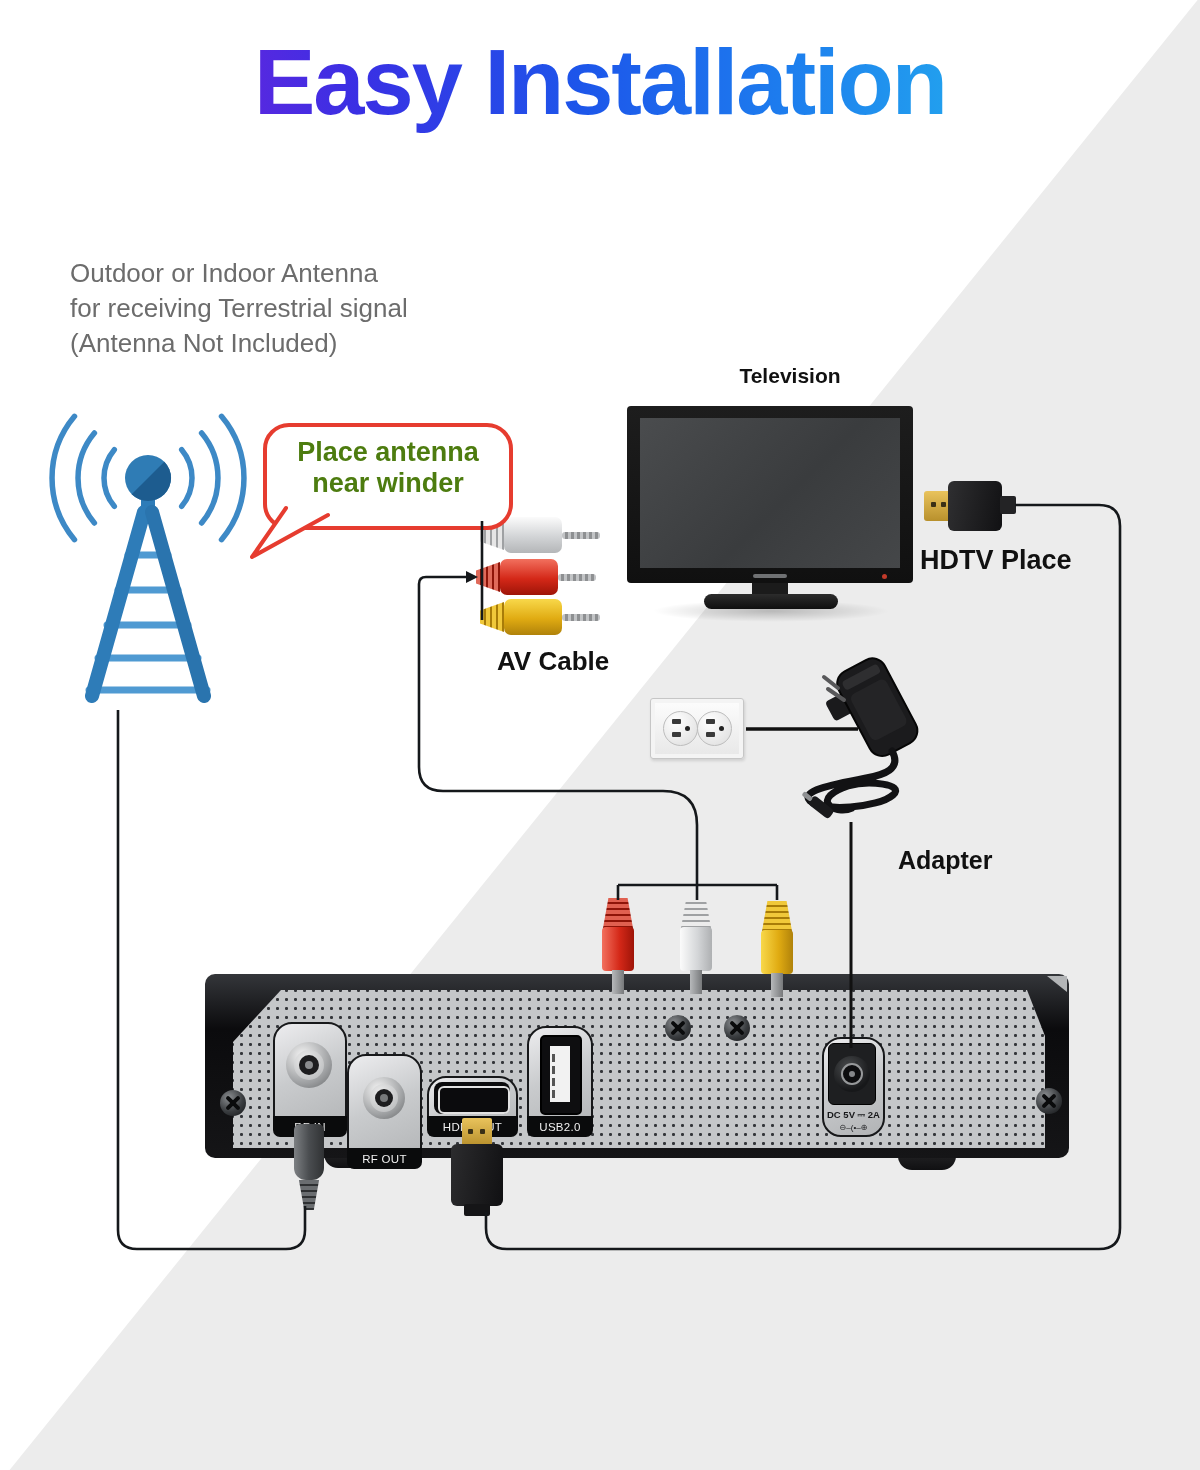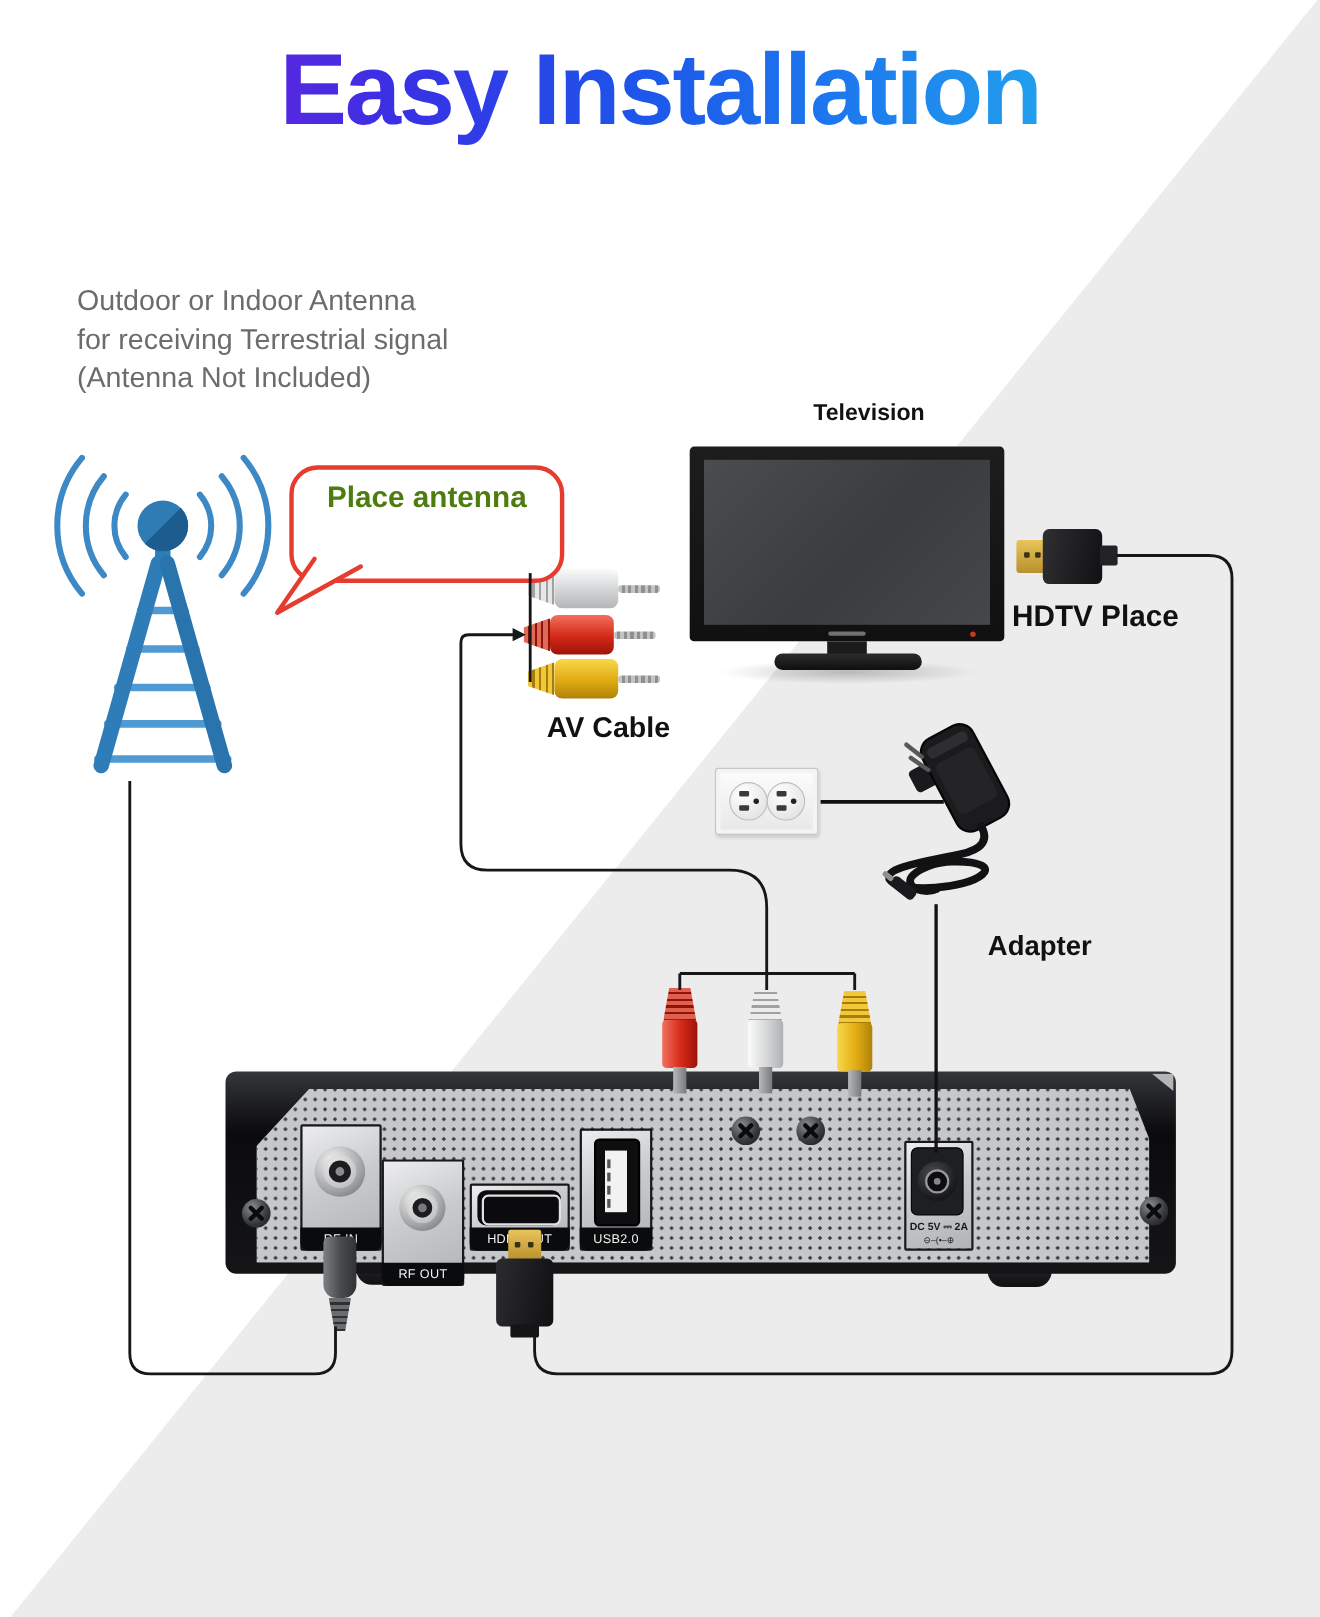--- a/index.html
+++ b/index.html
@@ -44,21 +44,21 @@
   #box{position:absolute;left:205px;top:974px;width:864px;height:184px;border-radius:10px;z-index:10;
        background:linear-gradient(#34363a,#0b0b0d 30%,#151517);}
   #panel{position:absolute;left:233px;top:990px;width:812px;height:158px;z-index:11;
          background-color:#c5c7c9;
          background-image:radial-gradient(circle,#34363a 1.3px,transparent 1.7px);
          background-size:9px 9px;background-position:4px 5px;
          clip-path:polygon(0 52px,48px 0,794px 0,812px 46px,812px 158px,0 158px);}
   #corner-hl{position:absolute;left:1047px;top:976px;width:20px;height:16px;background:#b3b5b7;
              clip-path:polygon(100% 0,100% 100%,0 0);z-index:12;}
   .plate{position:absolute;background:linear-gradient(155deg,#ededef,#c9cbcd 45%,#b1b3b5);
-         border:2.5px solid #17181a;border-radius:2px;z-index:13;}
+         border:2.5px solid #17181a;border-radius:19px;z-index:13;}
   .strip{position:absolute;left:-2px;right:-2px;bottom:-2px;height:21px;background:#0a0b0c;color:#f0f0f0;
          font-size:11.5px;display:flex;align-items:center;justify-content:center;border-radius:0 0 7px 7px;letter-spacing:.3px;}
   .circ{border-radius:50%;position:absolute;}
   .screw{position:absolute;width:26px;height:26px;border-radius:50%;z-index:16;
          background:radial-gradient(circle at 35% 30%,#8a8d90,#3a3d40 55%,#121315);}
   .screw::before,.screw::after{content:"";position:absolute;left:4px;top:11px;width:18px;height:4px;background:#0a0b0c;border-radius:2px;}
   .screw::before{transform:rotate(45deg);} .screw::after{transform:rotate(-45deg);}
   .foot{position:absolute;background:linear-gradient(#2a2a2c,#101012);border-radius:0 0 14px 14px;z-index:9;}
   
   .avconn{position:absolute;width:130px;height:36px;z-index:15;}
@@ -106,20 +106,21 @@
       <line x1="67" y1="225" x2="148" y2="225"></line>
       <line x1="58" y1="258" x2="158" y2="258"></line>
       <line x1="49" y1="290" x2="167" y2="290"></line>
     </g>
     <line x1="104" y1="112" x2="52" y2="296" stroke="#2e7cb8" stroke-width="14" stroke-linecap="round"></line>
     <line x1="112" y1="112" x2="164" y2="296" stroke="#2a74ae" stroke-width="14" stroke-linecap="round"></line>
   </svg>
 
   <div id="bubble">
     <div>Place antenna</div>
+    <div>near winder</div>
   </div>
   <svg class="abs" style="left:240px;top:420px;z-index:21;" width="120" height="150" viewBox="0 0 120 150">
     <polygon points="46,85 10,139 90,94" fill="#ffffff"></polygon>
     <path d="M46,88 L12,137 L88,95" fill="none" stroke="#e63c2f" stroke-width="4" stroke-linejoin="round" stroke-linecap="round"></path>
   </svg>
 
   <div class="blabel" style="left:660px;top:364px;width:260px;text-align:center;font-size:21px;">Television</div>
   <div id="tv-shadow"></div>
   <div id="tv-bezel">
     <div id="tv-screen"></div>

